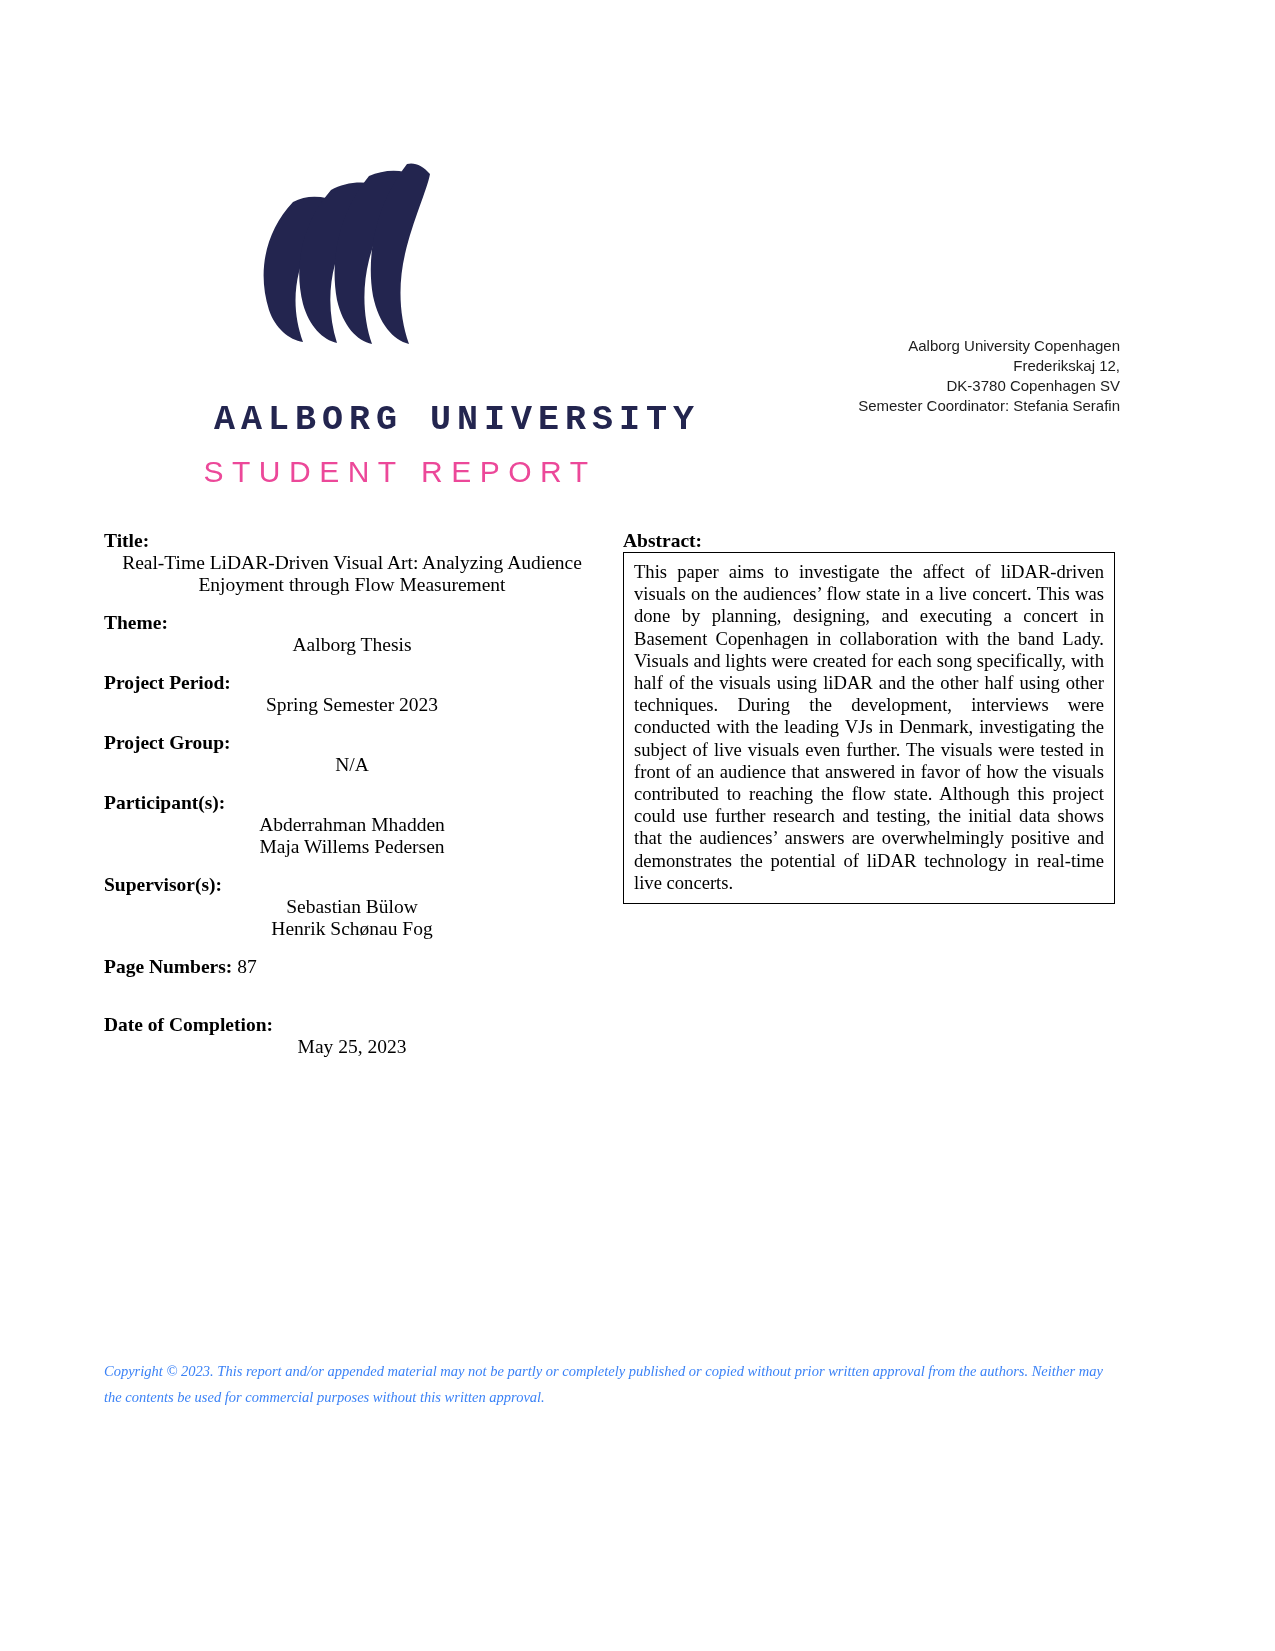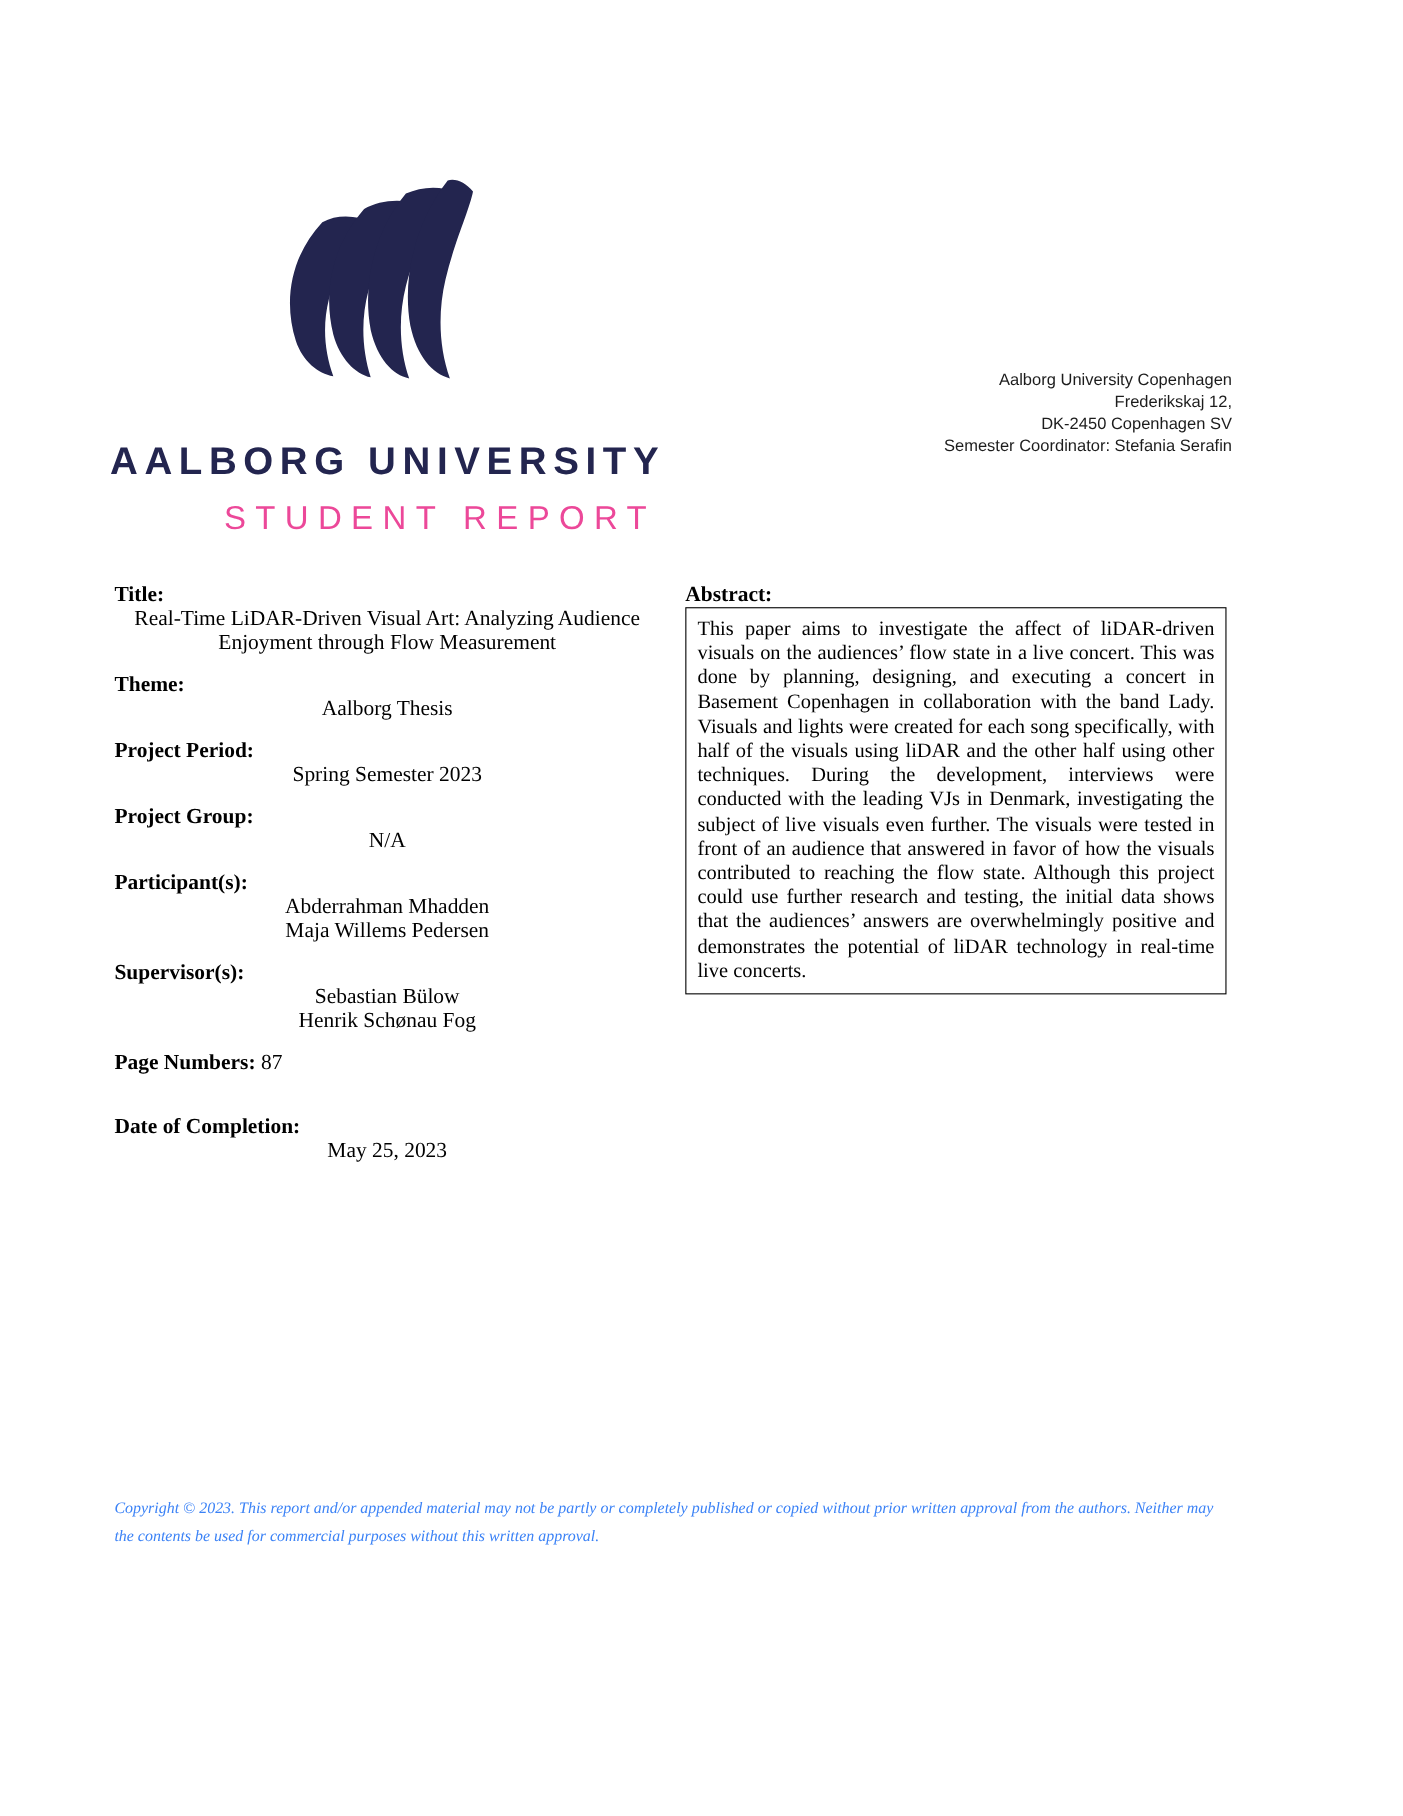--- a/index.html
+++ b/index.html
@@ -26,22 +26,22 @@
     height: 185px;
   }
   .logo-wrap svg { display: block; }
 
   
   .wordmark {
     position: absolute;
     left: 100px;
     top: 400px;
     width: 600px;
-    text-align: left;
-    font-family: Liberation Sans, sans-serif;
+    text-align: right;
+    font-family: Liberation Mono, monospace;
     font-weight: bold;
     font-size: 35px;
     letter-spacing: 6.0px;
     color: #23254f;
     white-space: nowrap;
   }
   .submark {
     position: absolute;
     left: 100px;
     top: 455px;
@@ -145,21 +145,21 @@
       </g>
     </svg>
   </div>
 
   <div class="wordmark">AALBORG UNIVERSITY</div>
   <div class="submark">STUDENT REPORT</div>
 
   <div class="address">
     <div>Aalborg University Copenhagen</div>
     <div>Frederikskaj 12,</div>
-    <div>DK-2450 Copenhagen SV</div>
+    <div>DK-3780 Copenhagen SV</div>
     <div>Semester Coordinator: Stefania Serafin</div>
   </div>
 
   <div class="meta-col">
 
     <div class="meta-block">
       <span class="meta-label">Title:</span>
       <span class="meta-value">Real-Time LiDAR-Driven Visual Art: Analyzing Audience Enjoyment through Flow Measurement</span>
     </div>
 

